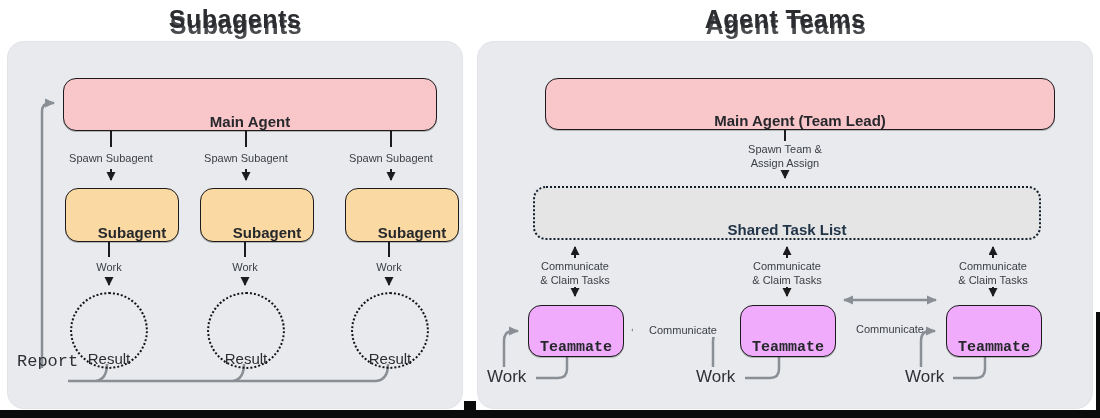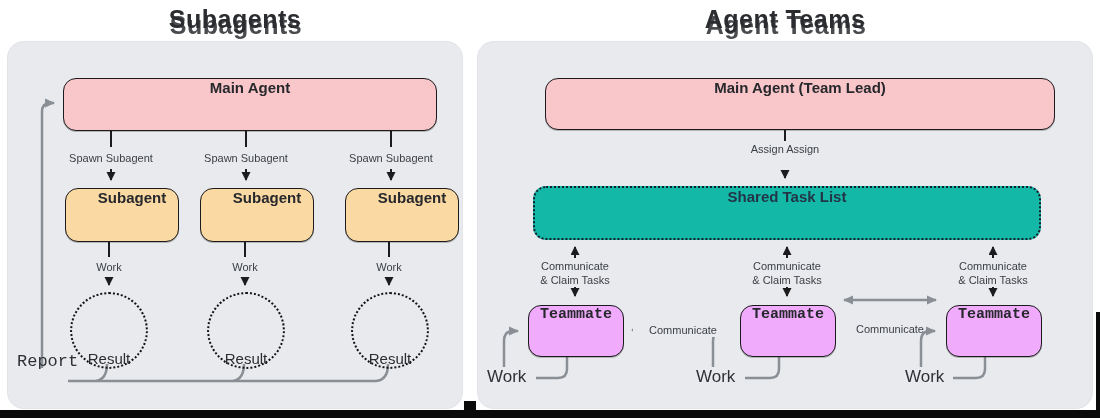--- a/index.html
+++ b/index.html
@@ -20,28 +20,28 @@
   .title-wrap .t{
     position:absolute;left:0;right:0;text-align:center;
     font-size:25px;font-weight:700;color:#2a2c30;letter-spacing:.5px;
   }
   .title-wrap .ghost{top:6px;left:2px;opacity:.85;}
   #title-left{left:8px;width:454px;}
   #title-right{left:478px;width:614px;}
 
   
   .node{
-    position:absolute;display:flex;align-items:flex-start;justify-content:center;
+    position:absolute;display:flex;align-items:flex-end;justify-content:center;
     border:1.6px solid #1b1b1d;border-radius:13px;
     font-size:15px;font-weight:600;color:#26282c;
     box-shadow:0 1px 0 rgba(20,20,20,.25);
   }
   .pink{background:#f9c6ca;}
   .orange{background:#fbd9a3;padding-left:20px;}
-  .blue{background:#14b8a6;border:2px dotted #13202e;color:#223548;box-shadow:none;}
+  .blue{background:#e5e5e5;border:2px dotted #13202e;color:#223548;box-shadow:none;}
   .purple{background:#f0abfc;font-family:Liberation Mono, monospace;}
 
   .circle{
     position:absolute;display:flex;align-items:flex-end;justify-content:center;
     width:74px;height:73px;border:2.5px dotted #141414;border-radius:50%;
     font-size:15px;font-weight:500;color:#2a2c30;background:transparent;
   }
 
   .lbl{
     position:absolute;text-align:center;font-size:11px;color:#3c4046;
@@ -175,20 +175,21 @@
     <span>Result</span>
   </div>
 
   <div class="biglbl" style="left:17px;top:352px;font-family:Liberation Mono, monospace;">Report</div>
 
   <div class="node pink" style="left:529px;top:78px;width:508px;height:50px;margin-left:16px;">
     <span>Main Agent (Team Lead)</span>
   </div>
 
   <div class="lbl" style="left:705px;top:142px;width:160px;">
+    <div>Spawn Team &amp;</div>
     <div>Assign Assign</div>
   </div>
 
   <div class="node blue" style="left:533px;top:186px;width:504px;height:50px;">
     <span>Shared Task List</span>
   </div>
 
   <div class="lbl" style="left:520px;top:259px;width:110px;">
     <div>Communicate</div>
     <div>&amp; Claim Tasks</div>

